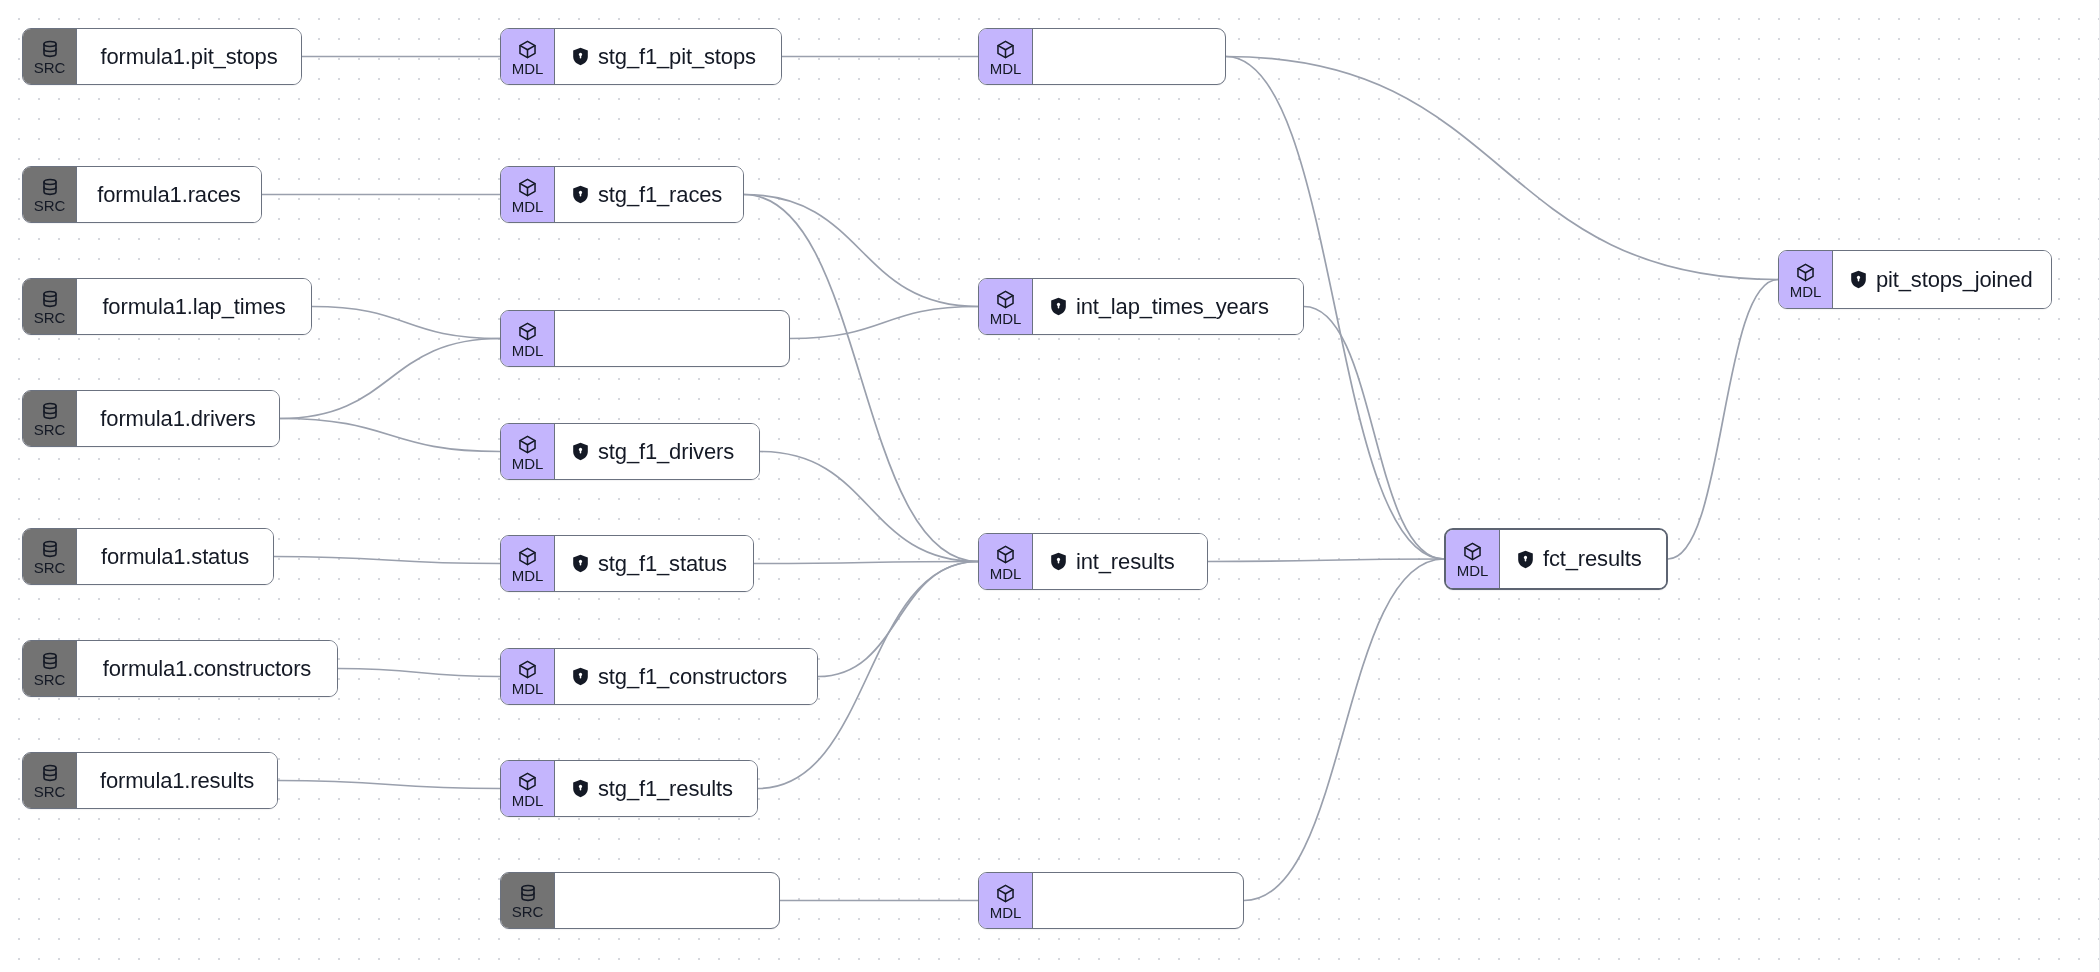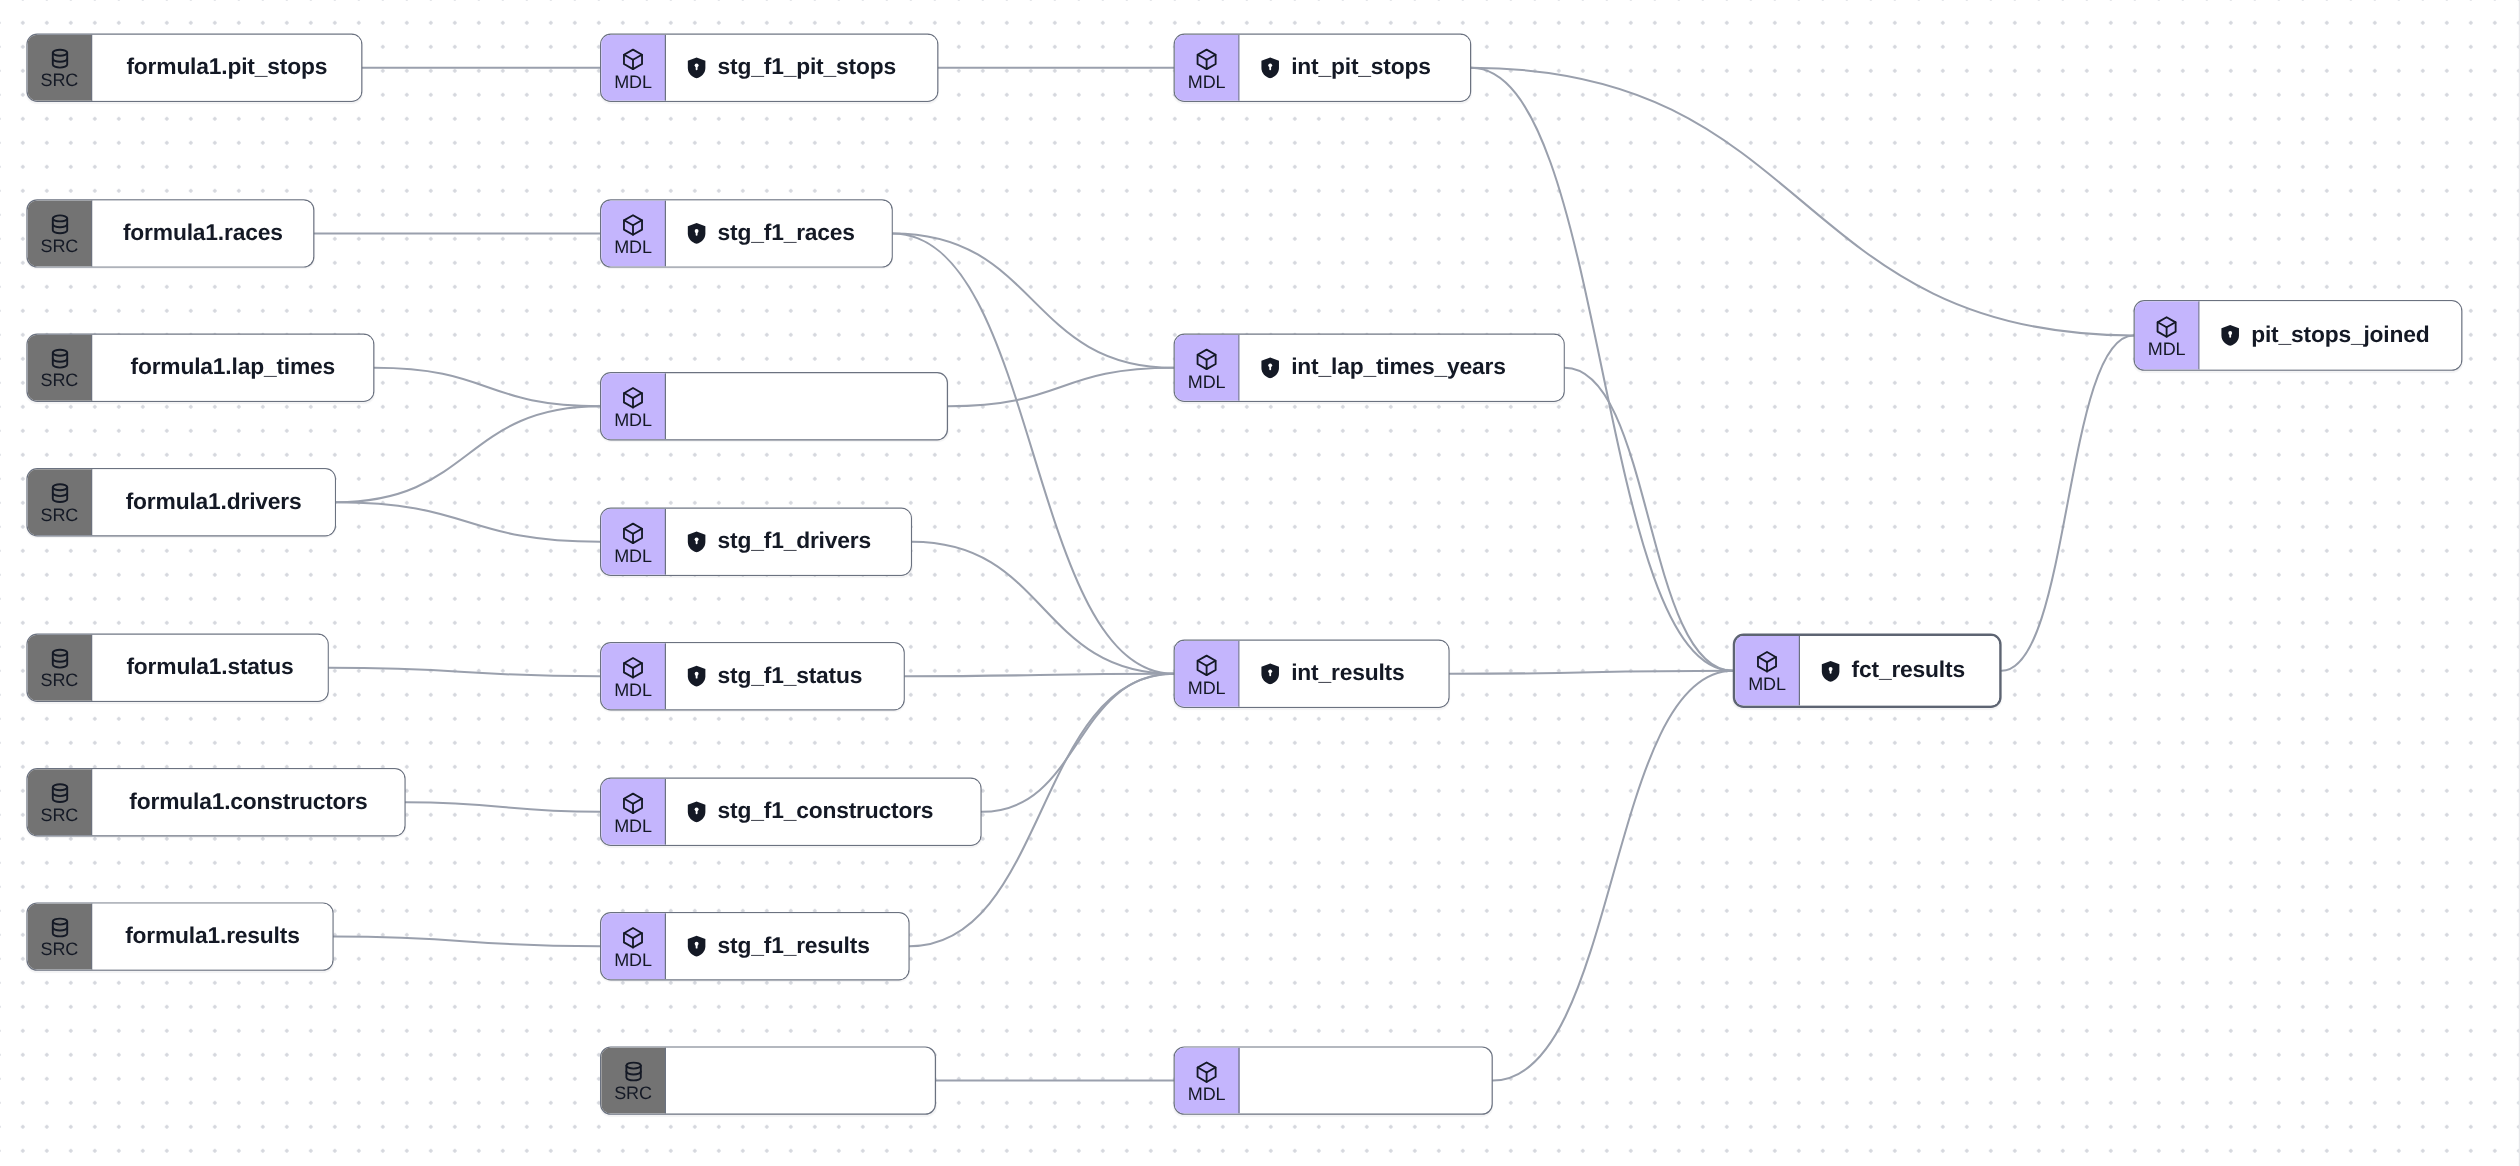--- a/index.html
+++ b/index.html
@@ -91,25 +91,24 @@
     padding: 0 16px 0 17px;
     white-space: nowrap;
     background: #ffffff;
   }
 
   .node-body.center { justify-content: center; padding: 0 14px; }
 
   .shield { flex: 0 0 auto; display: block; }
 
   .node-label {
-    font-size: 19px;
+    font-size: 22px;
     color: #141925;
     font-family: "Liberation Sans", sans-serif;
     letter-spacing: -0.15px;
-    font-weight: bold;
   }
 </style>
 </head>
 <body>
 
 <div id="canvas">
   <svg id="edge-layer" viewBox="0 0 2100 972" preserveAspectRatio="none">
       <path class="edge" d="M302,56.5 C404.96000000000004,56.5 397.03999999999996,56.5 500,56.5"></path>
       <path class="edge" d="M262,194.5 C385.76,194.5 376.24,194.5 500,194.5"></path>
       <path class="edge" d="M312,306.5 C409.76,306.5 402.24,338.5 500,338.5"></path>
@@ -412,30 +411,20 @@
         <div class="badge mdl">
           <span>
             <svg width="21" height="21" viewBox="0 0 24 24" fill="none" stroke="#141925" stroke-width="1.75" stroke-linecap="round" stroke-linejoin="round">
               <path d="M20.6 7.6 12 2.7 3.4 7.6v8.8L12 21.3l8.6-4.9z"></path>
               <path d="M3.6 7.5 12 12.3l8.4-4.8"></path>
               <path d="M12 12.3v8.9"></path>
             </svg>
           </span>
           <span class="badge-text">MDL</span>
         </div>
-        <div class="node-body">
-          <span>
-            <svg class="shield" width="17" height="19" viewBox="0 0 20 22" aria-hidden="true">
-              <path d="M10 .8 18.6 4v7.1c0 5-3.5 8.6-8.6 10.1C4.9 19.7 1.4 16.1 1.4 11.1V4z" fill="#141925"></path>
-              <circle cx="10" cy="8.6" r="1.9" fill="#ffffff"></circle>
-              <rect x="9.1" y="9" width="1.8" height="4.3" rx="0.9" fill="#ffffff"></rect>
-            </svg>
-          </span>
-          <span class="node-label">int_pit_stops</span>
-        </div>
       </div>
       <div class="node" style="left: 978px; top: 278px; width: 326px; height: 57px;">
         <div class="badge mdl">
           <span>
             <svg width="21" height="21" viewBox="0 0 24 24" fill="none" stroke="#141925" stroke-width="1.75" stroke-linecap="round" stroke-linejoin="round">
               <path d="M20.6 7.6 12 2.7 3.4 7.6v8.8L12 21.3l8.6-4.9z"></path>
               <path d="M3.6 7.5 12 12.3l8.4-4.8"></path>
               <path d="M12 12.3v8.9"></path>
             </svg>
           </span>

